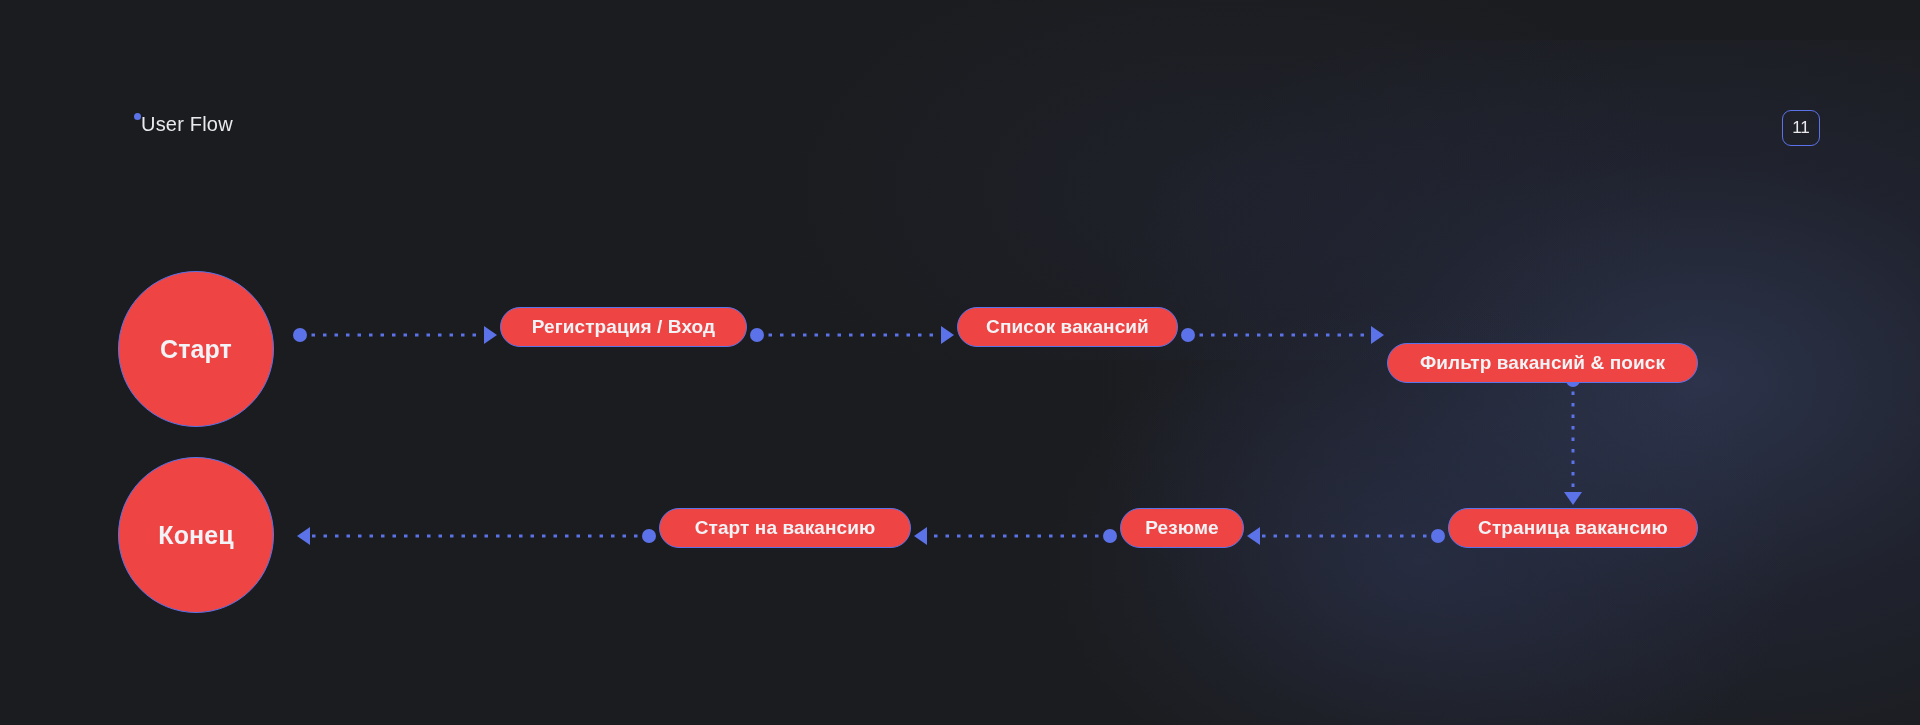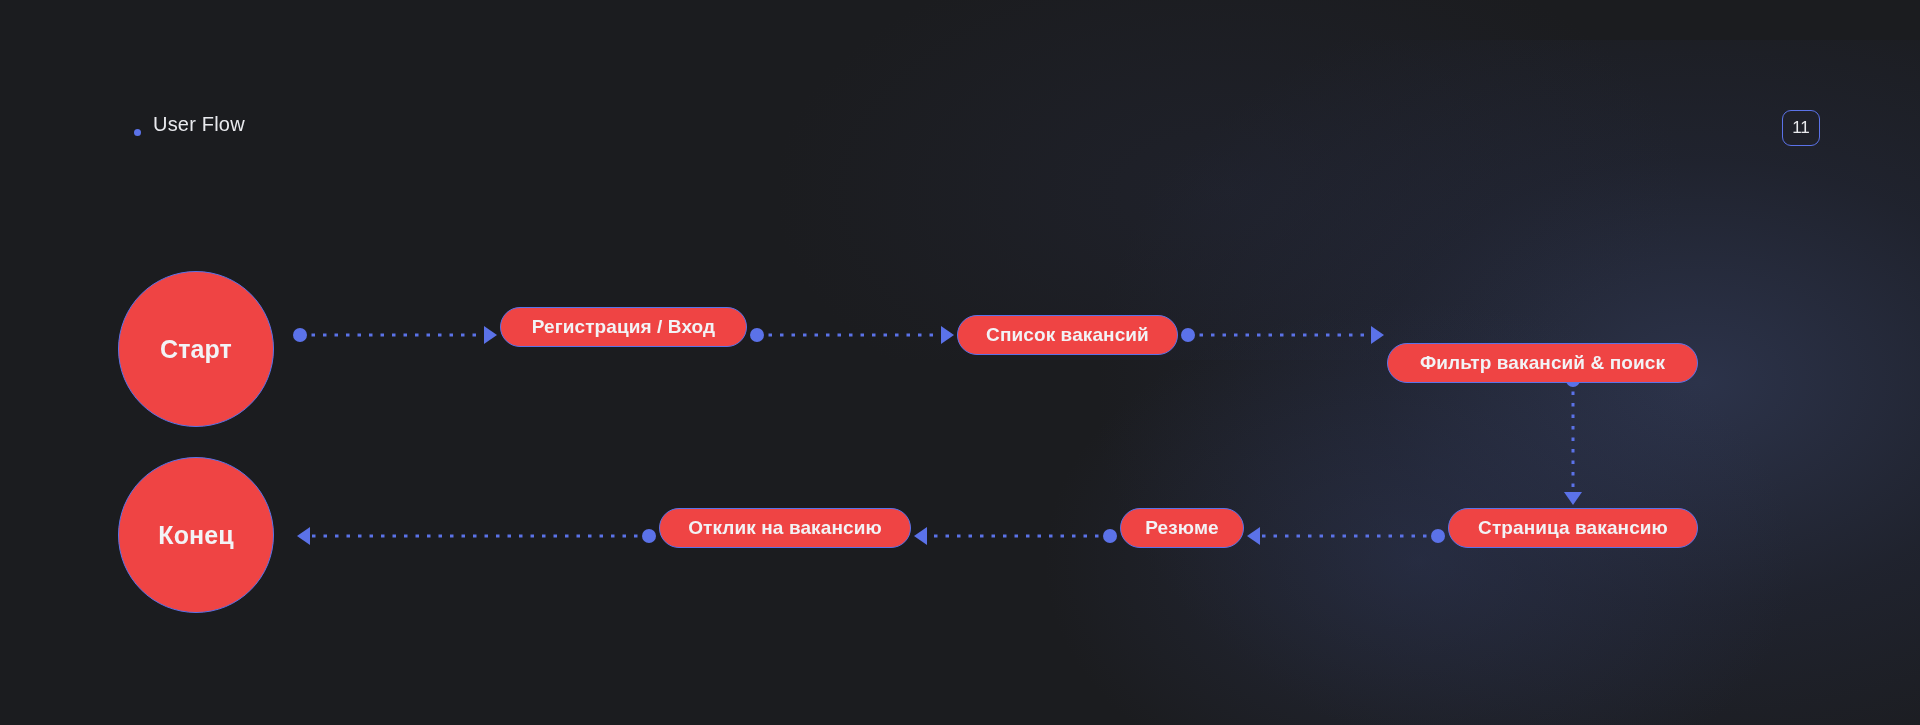--- a/index.html
+++ b/index.html
@@ -53,22 +53,21 @@
                 rgba(27, 28, 31, 0.0) 72%);
     pointer-events: none;
   }
 
   
   .header {
     position: absolute;
     left: 134px;
     top: 113px;
     display: flex;
-    align-items: flex-end;
-    gap: 12px;
+    align-items: flex-start;
   }
   .header-dot {
     width: 7px;
     height: 7px;
     border-radius: 50%;
     background: #5b72e8;
     flex: none;
   }
   .header-title {
     color: #e9eaee;
@@ -189,34 +188,34 @@
           <polygon points="297,536 310,527 310,545" fill="#5b72e8"></polygon>
         </g>
       </svg>
     <div id="node-layer">
         <div class="node circle" style="left: 118px; top: 271px;">
           <span>Старт</span>
         </div>
         <div class="node pill" style="left: 500px; top: 307px; width: 247px;">
           <span>Регистрация / Вход</span>
         </div>
-        <div class="node pill" style="left: 957px; top: 307px; width: 221px; margin-top: 8px;">
+        <div class="node pill" style="left: 957px; top: 307px; width: 221px;">
           <span>Список вакансий</span>
         </div>
         <div class="node pill" style="left: 1387px; top: 307px; width: 311px; margin-top: 36px;">
           <span>Фильтр вакансий &amp; поиск</span>
         </div>
         <div class="node pill" style="left: 1448px; top: 508px; width: 250px;">
           <span>Страница вакансию</span>
         </div>
         <div class="node pill" style="left: 1120px; top: 508px; width: 124px;">
           <span>Резюме</span>
         </div>
         <div class="node pill" style="left: 659px; top: 508px; width: 252px;">
-          <span>Отклик на вакансию</span>
+          <span>Старт на вакансию</span>
         </div>
         <div class="node circle" style="left: 118px; top: 457px;">
           <span>Конец</span>
         </div>
       </div>
   </div>
 
 </div>
 
 </body></html>

